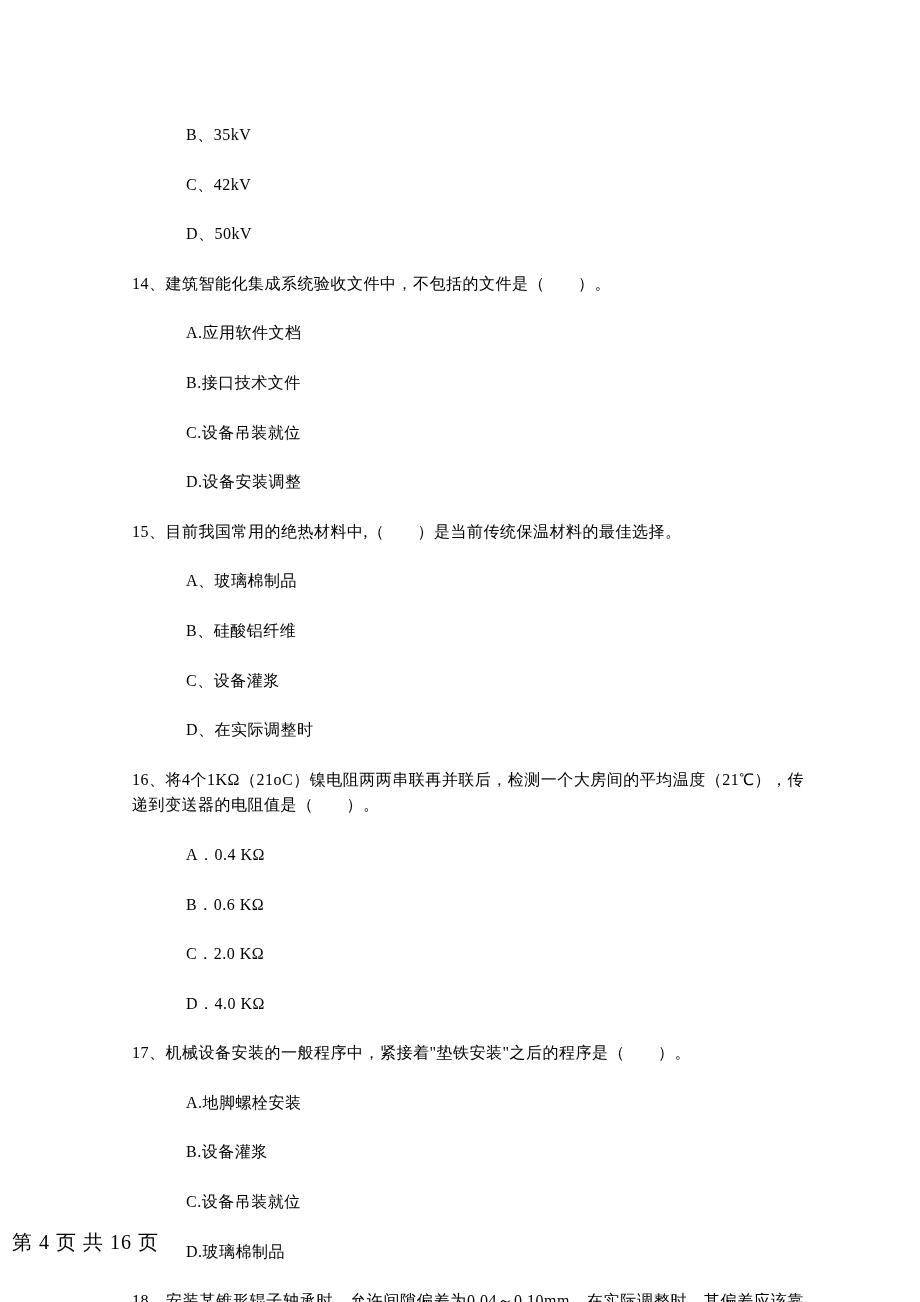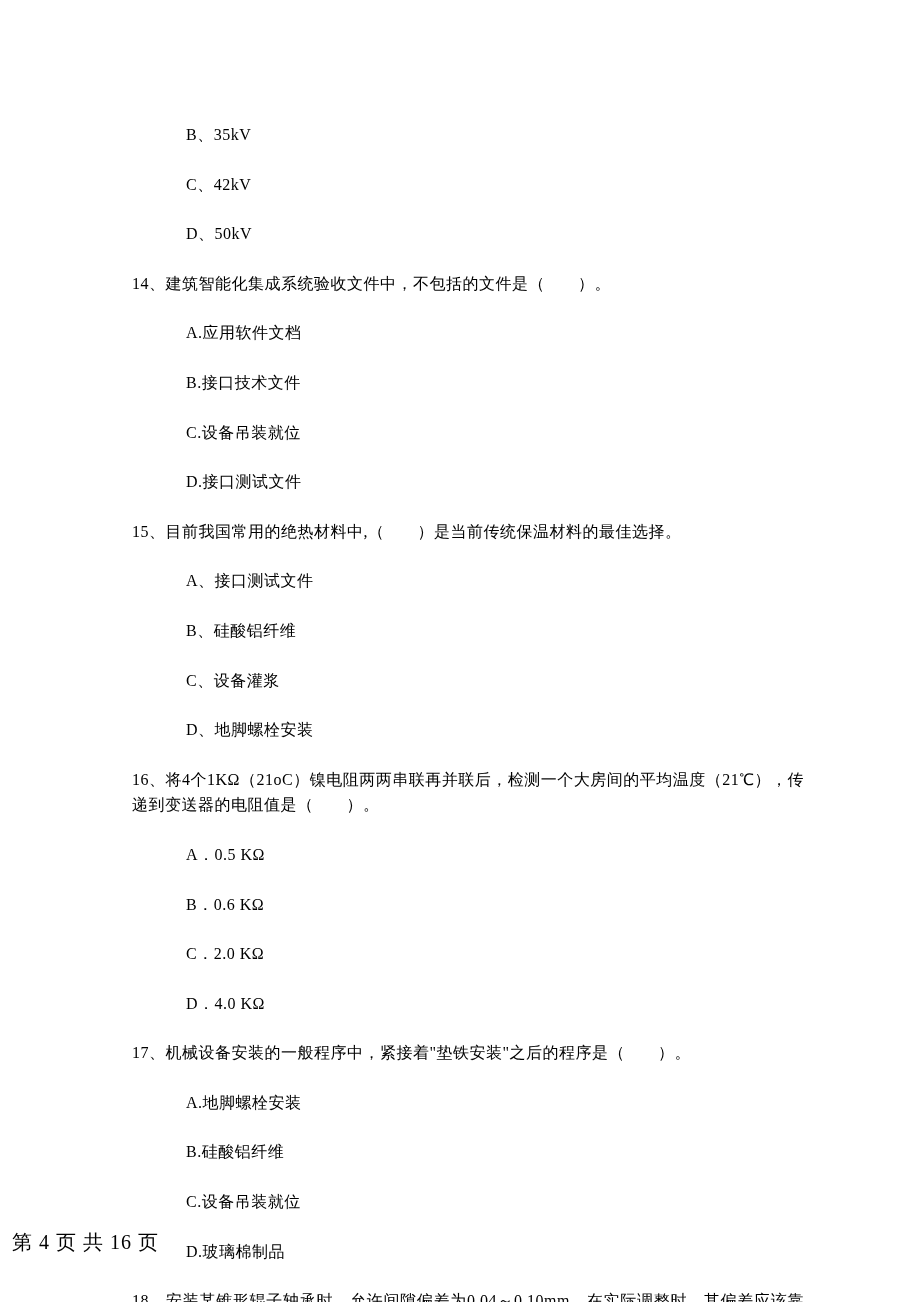--- a/index.html
+++ b/index.html
@@ -42,35 +42,35 @@
 <body>
 
 <div class="option">B、35kV</div>
 <div class="option">C、42kV</div>
 <div class="option">D、50kV</div>
 
 <div class="question">14、建筑智能化集成系统验收文件中，不包括的文件是（　　）。</div>
 <div class="option">A.应用软件文档</div>
 <div class="option">B.接口技术文件</div>
 <div class="option">C.设备吊装就位</div>
-<div class="option">D.接口测试文件</div>
+<div class="option">D.设备安装调整</div>
 
 <div class="question">15、目前我国常用的绝热材料中,（　　）是当前传统保温材料的最佳选择。</div>
-<div class="option">A、接口测试文件</div>
+<div class="option">A、玻璃棉制品</div>
 <div class="option">B、硅酸铝纤维</div>
 <div class="option">C、设备灌浆</div>
-<div class="option">D、地脚螺栓安装</div>
+<div class="option">D、在实际调整时</div>
 
 <div class="question">16、将4个1KΩ（21oC）镍电阻两两串联再并联后，检测一个大房间的平均温度（21℃），传递到变送器的电阻值是（　　）。</div>
-<div class="option">A．0.5 KΩ</div>
+<div class="option">A．0.4 KΩ</div>
 <div class="option">B．0.6 KΩ</div>
 <div class="option">C．2.0 KΩ</div>
 <div class="option">D．4.0 KΩ</div>
 
 <div class="question">17、机械设备安装的一般程序中，紧接着"垫铁安装"之后的程序是（　　）。</div>
 <div class="option">A.地脚螺栓安装</div>
-<div class="option">B.硅酸铝纤维</div>
+<div class="option">B.设备灌浆</div>
 <div class="option">C.设备吊装就位</div>
 <div class="option">D.玻璃棉制品</div>
 
 <div class="question">18、安装某锥形辊子轴承时，允许间隙偏差为0.04～0.10mm。在实际调整时，其偏差应该靠近（　　）。</div>
 
 <div class="footer">第 4 页 共 16 页</div>
 
 </body></html>

